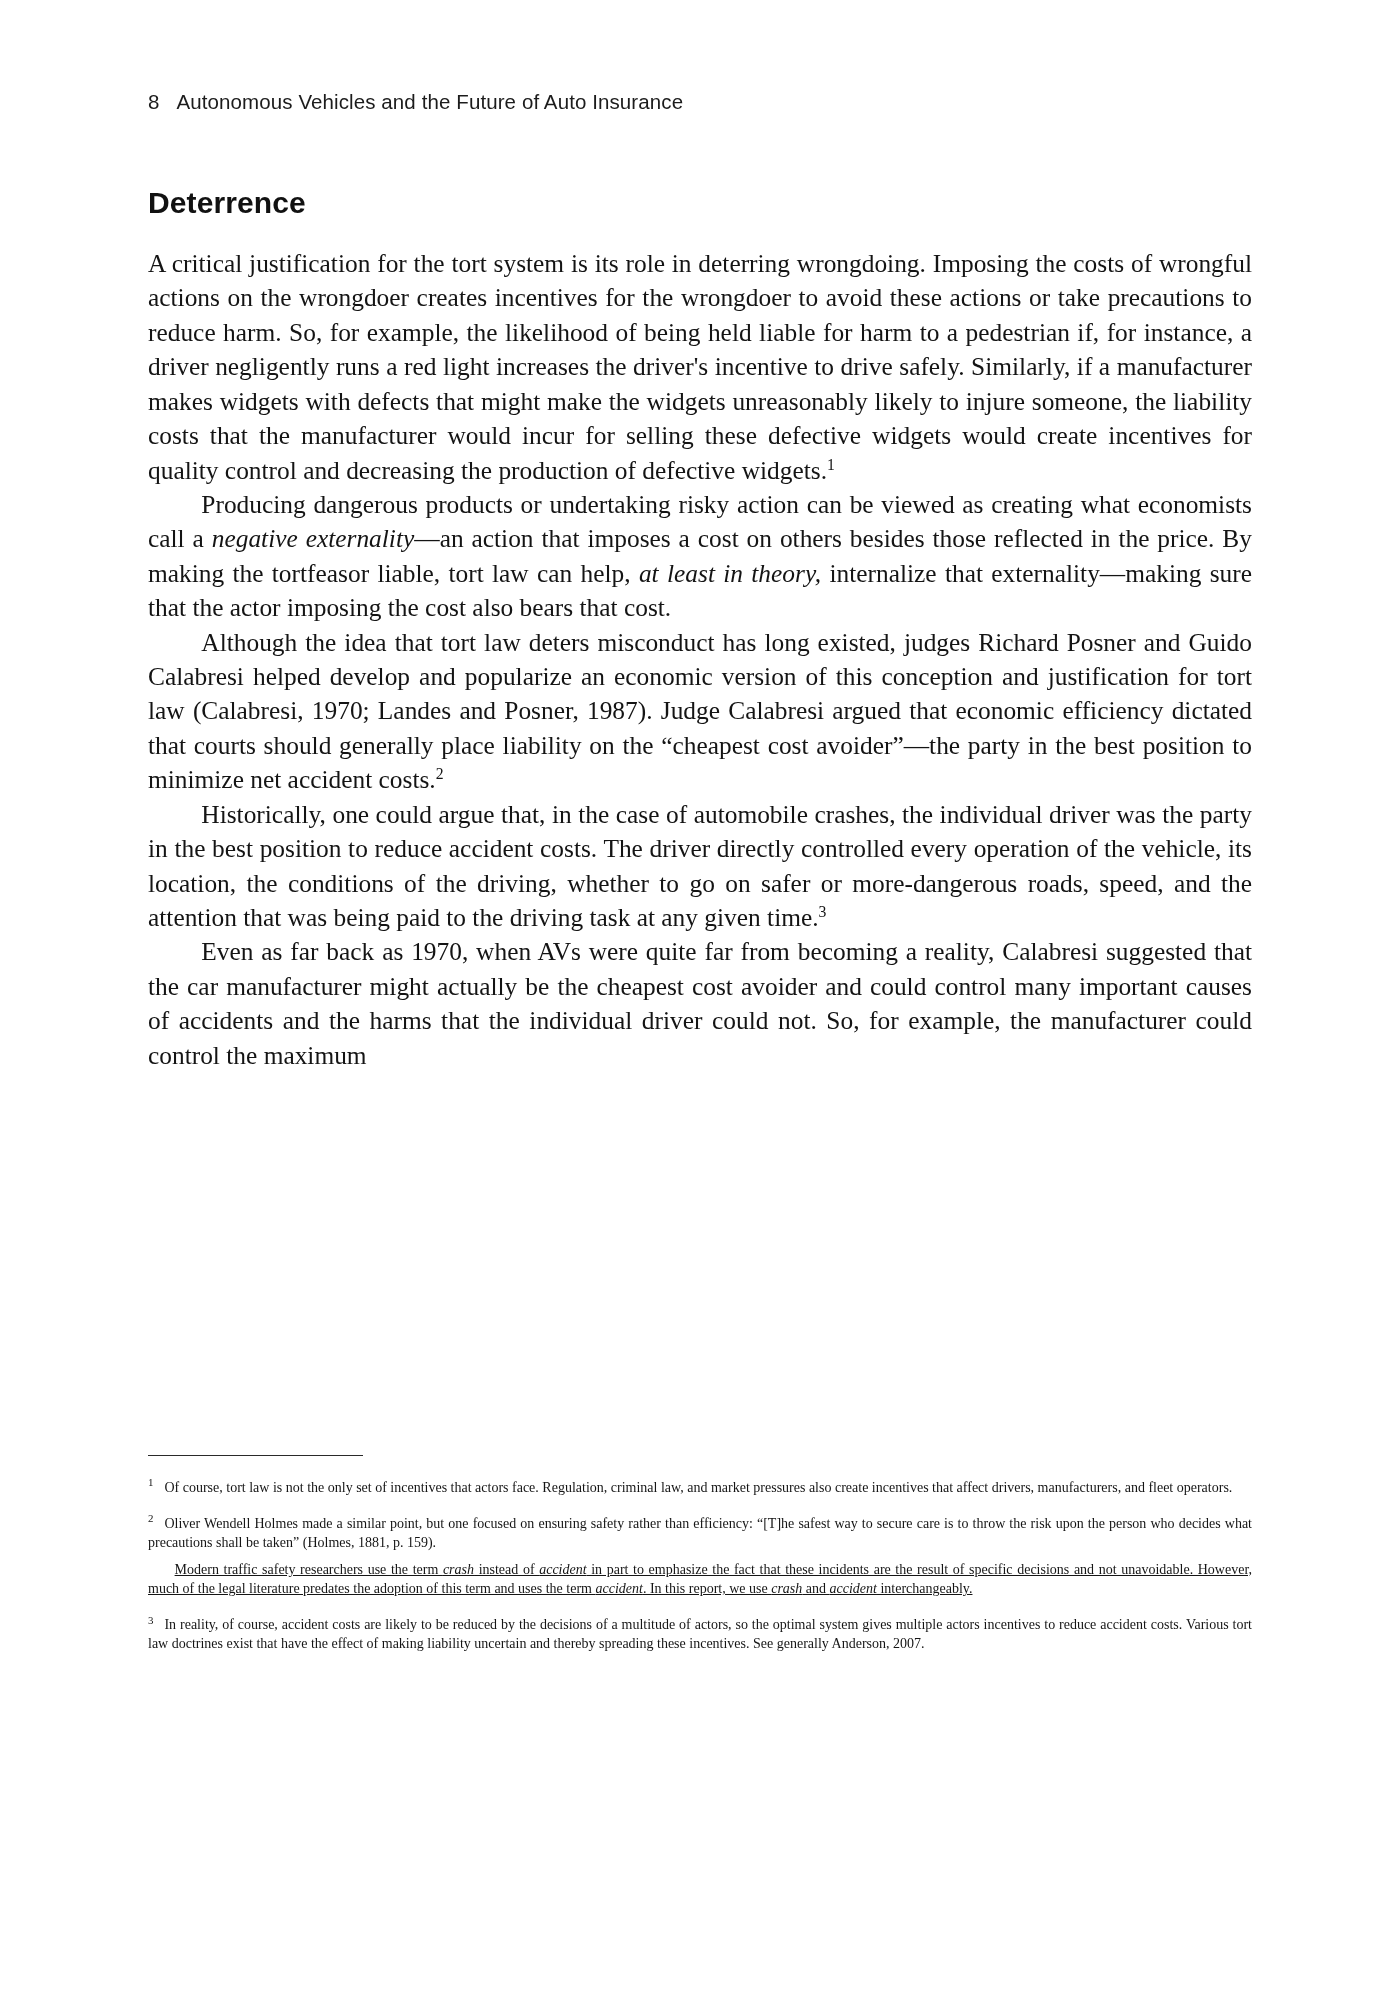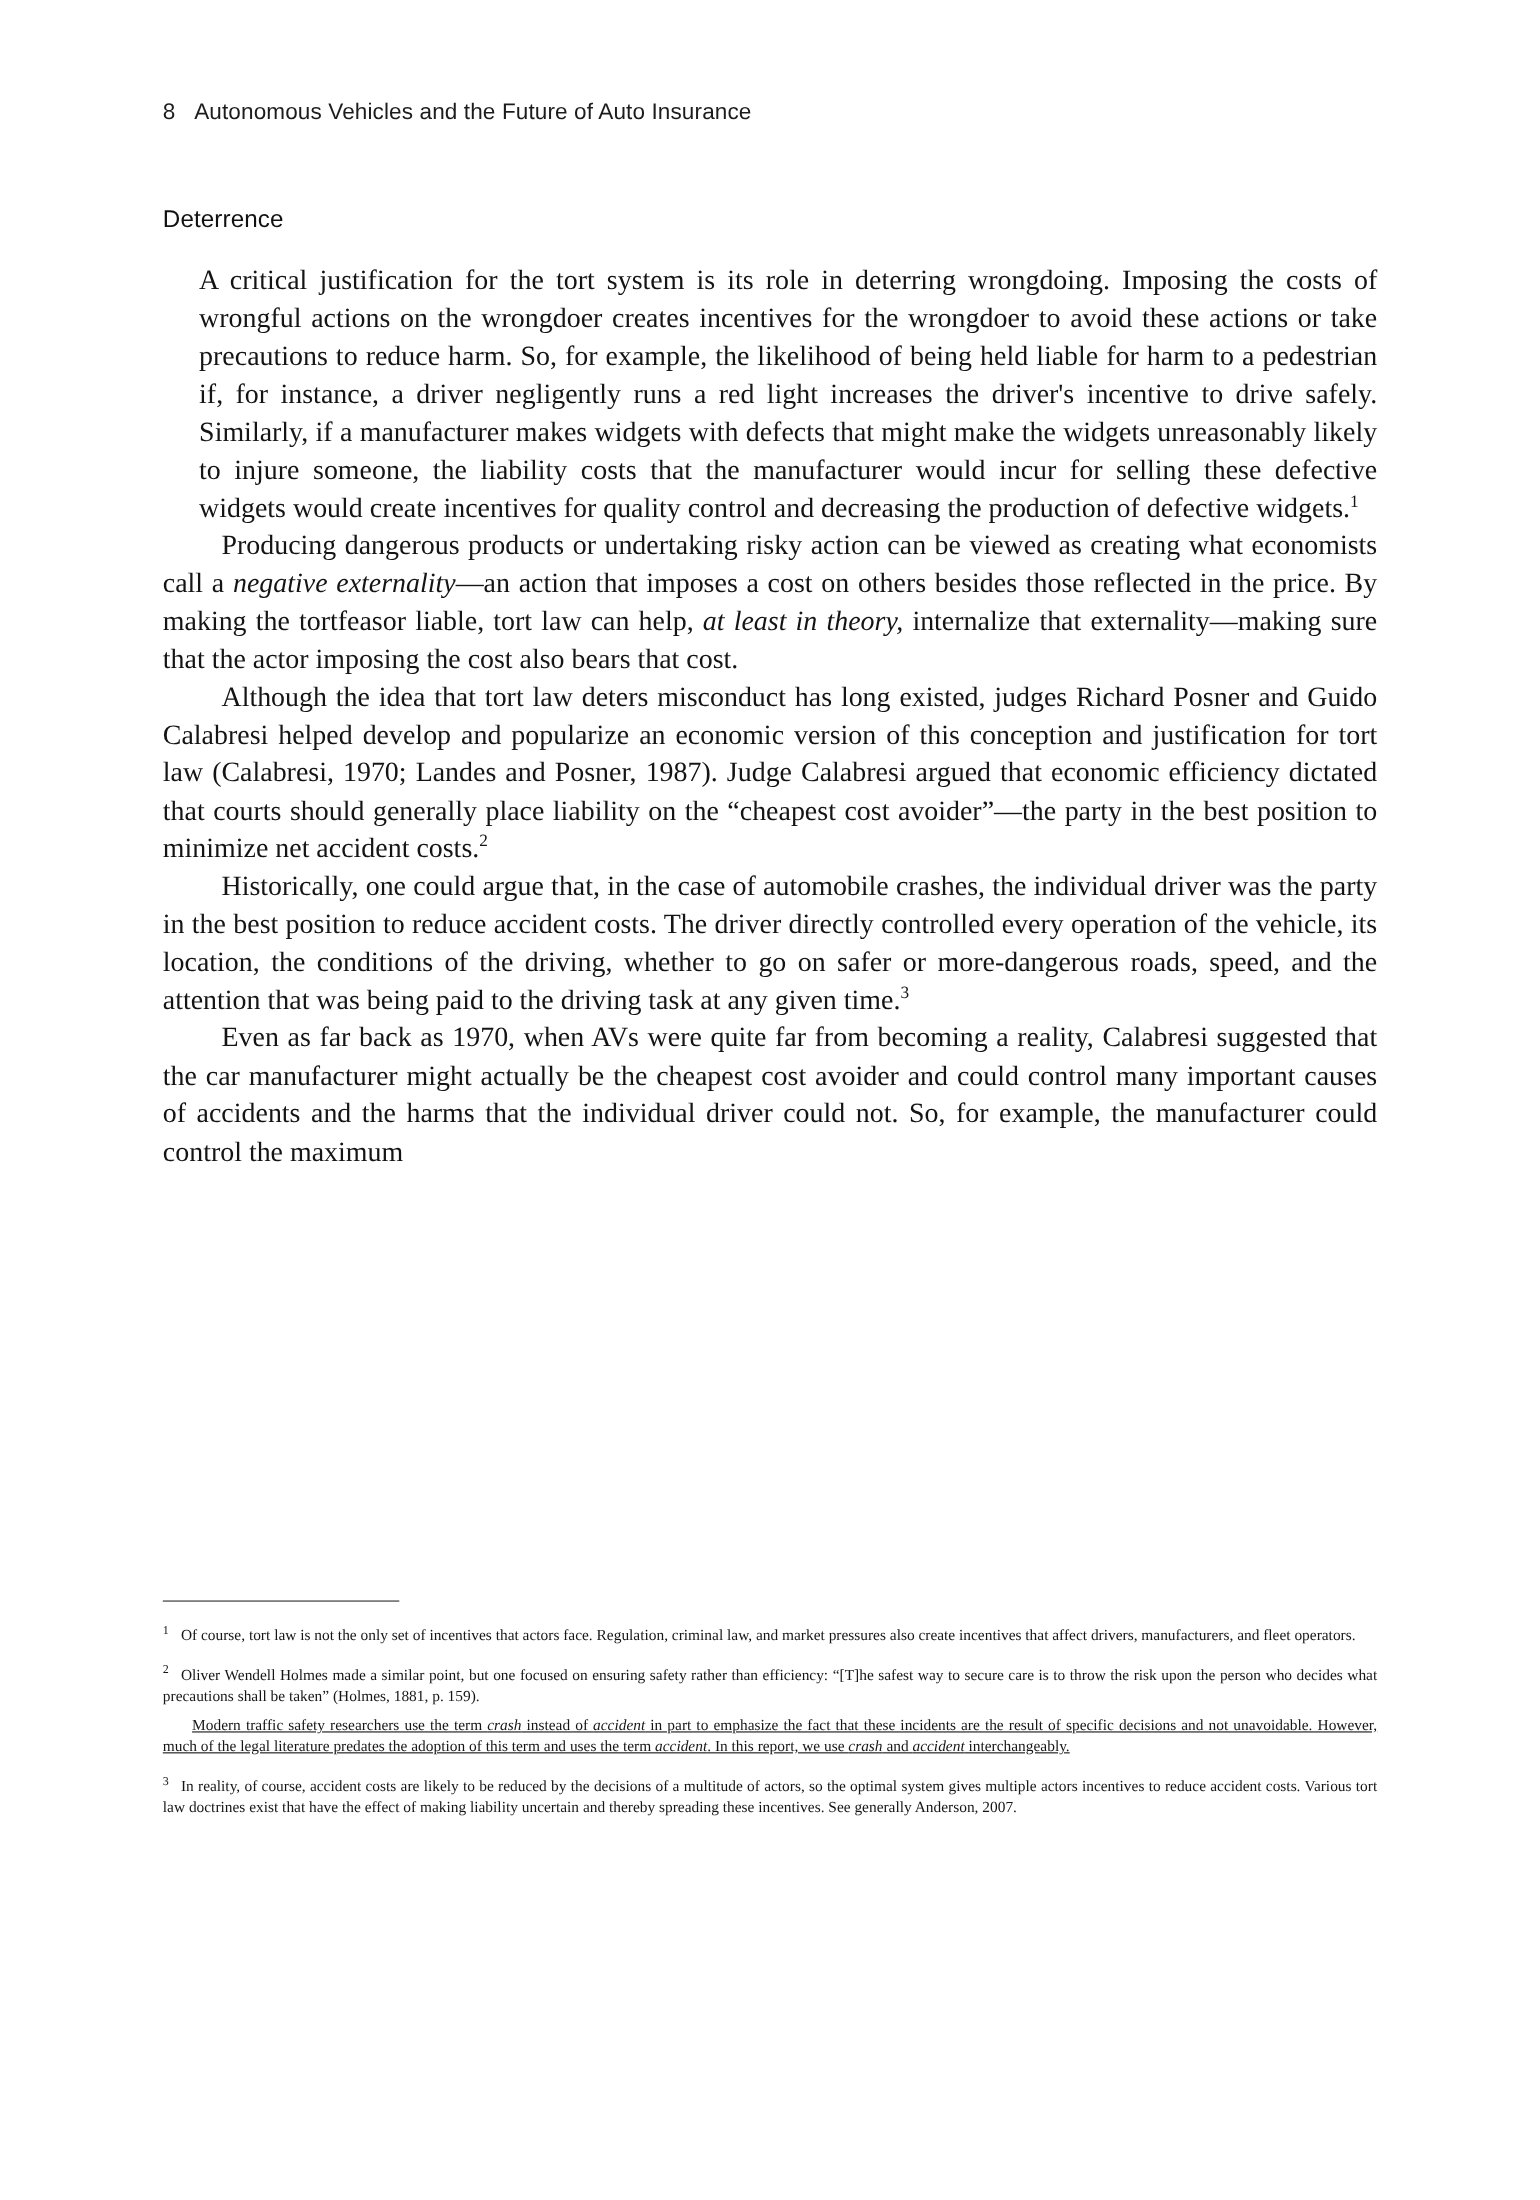--- a/index.html
+++ b/index.html
@@ -32,38 +32,37 @@
     font-size: 20.5px;
     color: #1c1c1c;
     margin-top: 90px;
     letter-spacing: 0.1px;
   }
   .running-head .pageno {
     margin-right: 17px;
   }
   h2.section-title {
     font-family: "Liberation Sans", sans-serif;
-    font-size: 22px;
-    font-weight: normal;
+    font-size: 30px;
+    font-weight: bold;
     color: #111;
     margin: 72px 0 0 0;
     letter-spacing: 0.1px;
   }
   p.body {
     font-size: 25.4px;
     line-height: 1.355;
     text-align: justify;
     text-justify: inter-word;
     margin: 0;
     hyphens: manual;
     color: #141414;
   }
   p.body.first {
     margin-top: 26px;
-    margin-left: 33px;
   }
   p.body.indent {
     text-indent: 2.1em;
   }
   sup {
     font-size: 0.62em;
     vertical-align: super;
     line-height: 0;
   }
   .footnote-area {

